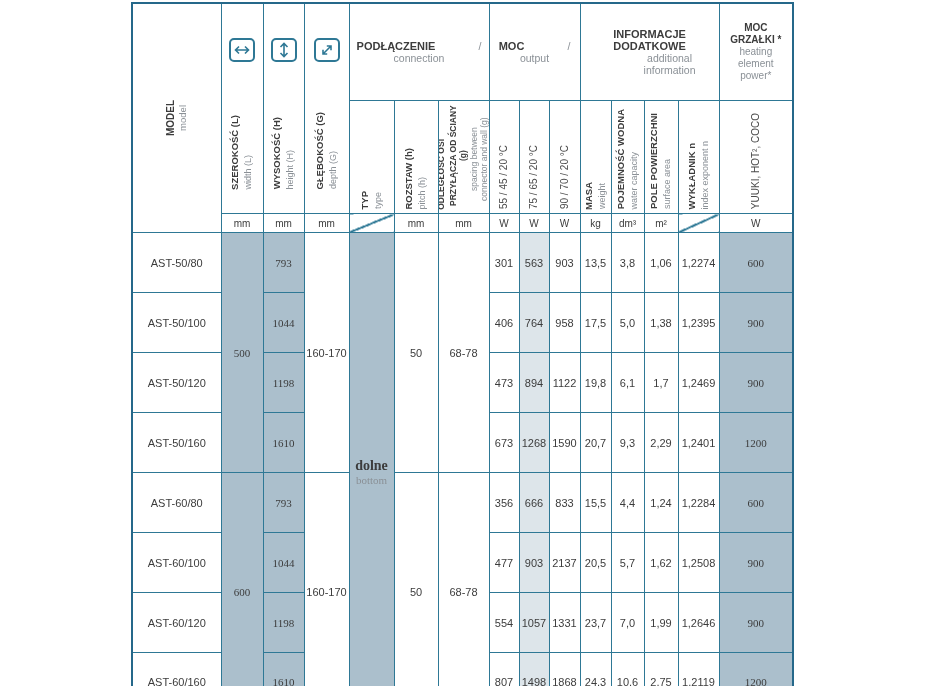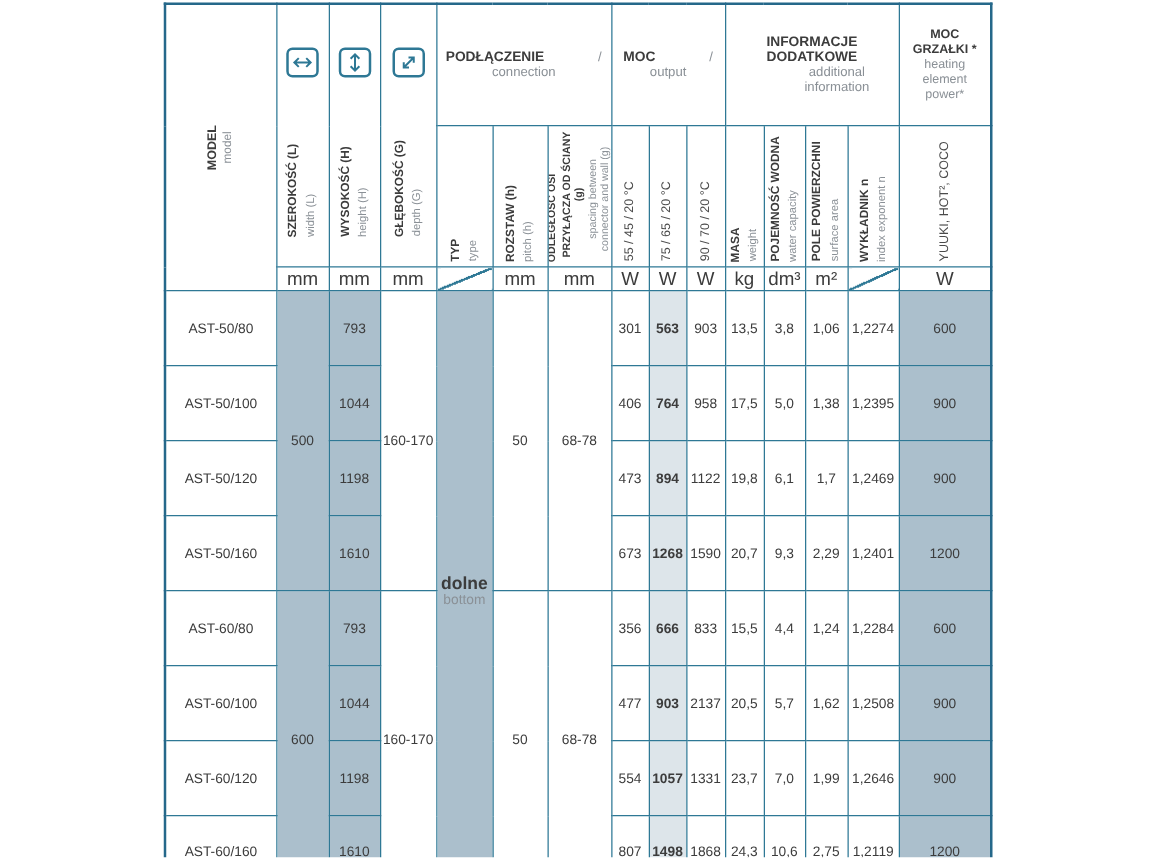--- a/index.html
+++ b/index.html
@@ -12,22 +12,22 @@
     border-collapse:collapse; table-layout:fixed;
     border:2px solid #25688a;
   }
   td { border:1px solid #2e7895; padding:0; text-align:center; vertical-align:middle;
        font-size:11px; color:#3c3c3c; overflow:hidden; }
   tr.group-row { height:61px; }
   tr.label-row { height:113px; }
   tr.unit-row  { height:19px; }
   tr.data-row  { height:60px; }
 
-  .shade { background:#abbfcc; }
-  .light { background:#dde5ea;font-weight:bold; }
+  .shade { background:#abbfcc;font-family:Liberation Serif, serif; }
+  .light { background:#dde5ea; }
 
   .pl { font-weight:bold; color:#3c3c3c; }
   .en { font-weight:normal; color:#8a9096; }
 
   
   .vwrap { display:flex; justify-content:center; align-items:flex-end; gap:2px; }
   .vwrap.center { align-items:center; }
   .vtext { writing-mode:vertical-rl; transform:rotate(180deg); line-height:1.15;
            white-space:normal; }
   .vpl { font-weight:bold; font-size:9.5px; color:#3c3c3c; }
@@ -47,21 +47,21 @@
 
   .icon-box { width:26px; height:24px; border:2px solid #2e7895; border-radius:5px;
               display:flex; align-items:center; justify-content:center; background:#fff; box-sizing:border-box; }
 
   .group-cell { font-size:11px;text-align:center; }
   .group-cell .en { font-size:10.5px;margin-left:40px; }
   .heater-head { font-size:10px; line-height:1.2; padding:18px 2px; }
   .heater-head .pl { display:block; }
   .heater-head .en { display:block; }
 
-  .unit-row td { font-size:15px; }
+  .unit-row td { font-size:10px; }
   .diag {
     background-image:linear-gradient(to bottom right,
       transparent calc(50% - 1px), #2e7895 calc(50% - 1px),
       #2e7895 calc(50% + 1px), transparent calc(50% + 1px));
   }
   .type-cell .pl { font-size:14px; }
   .type-cell .en { font-size:11px; }
   svg.arrow { display:block; }
 </style>
 </head>

